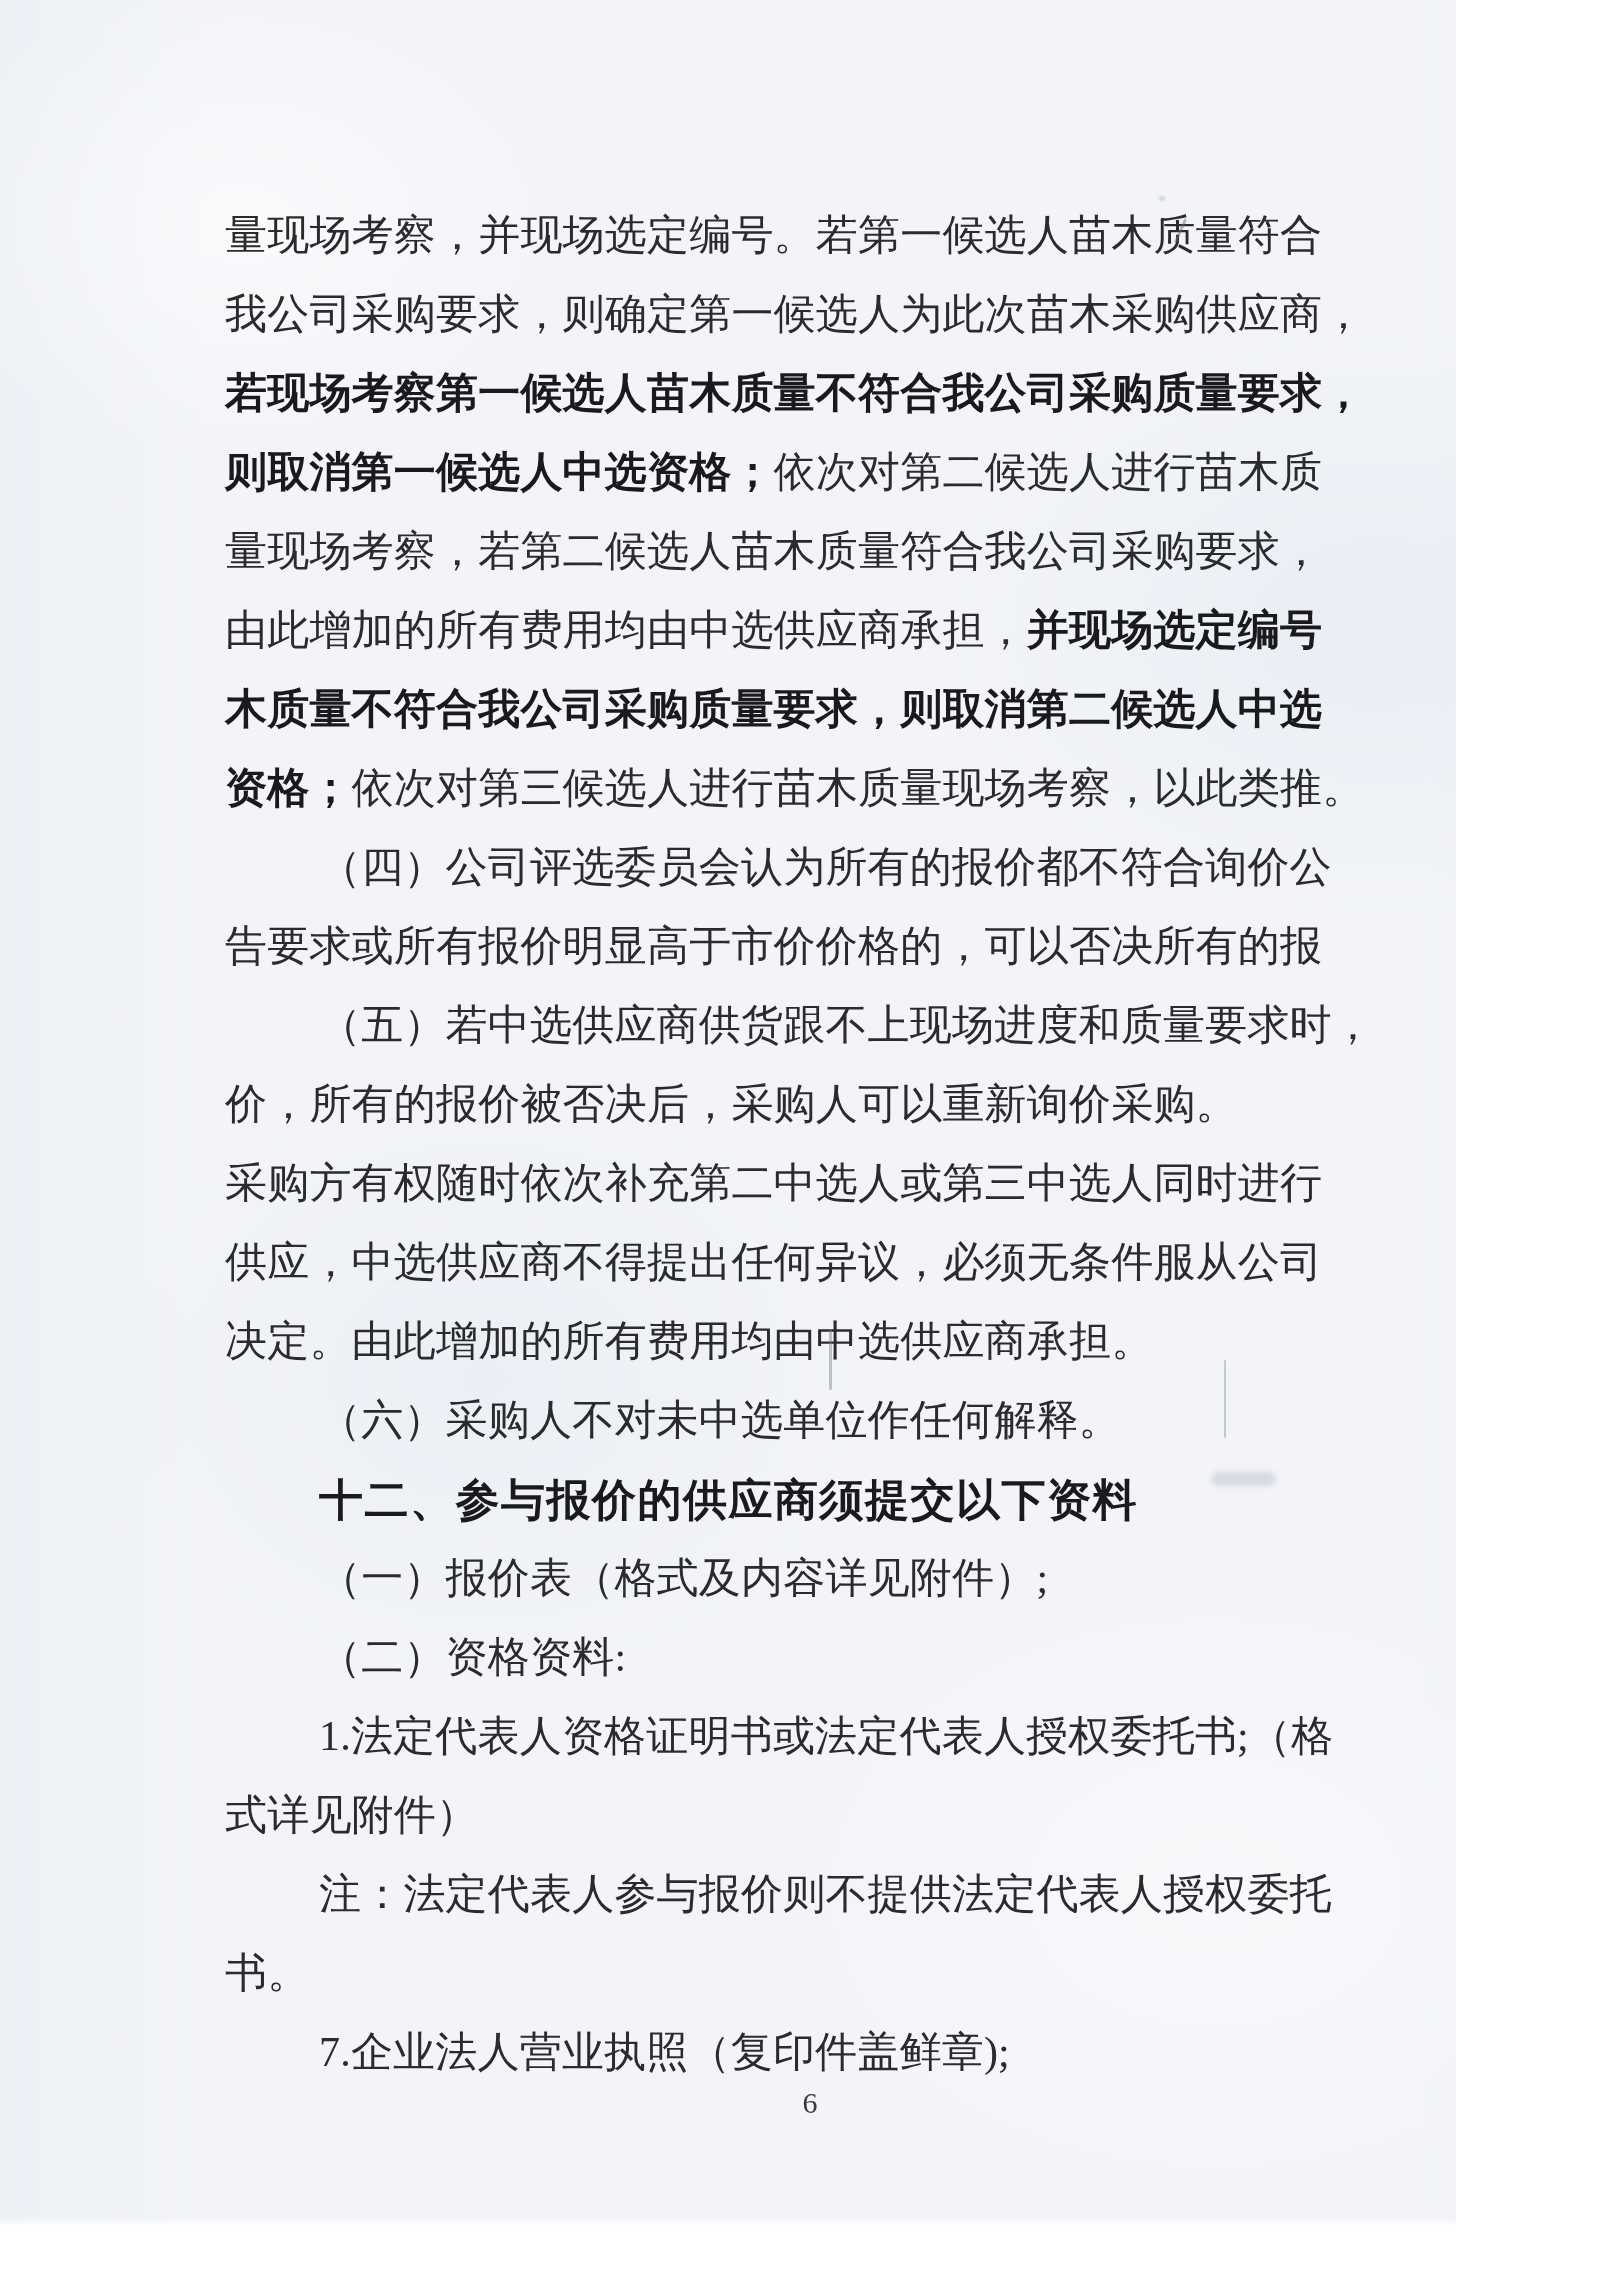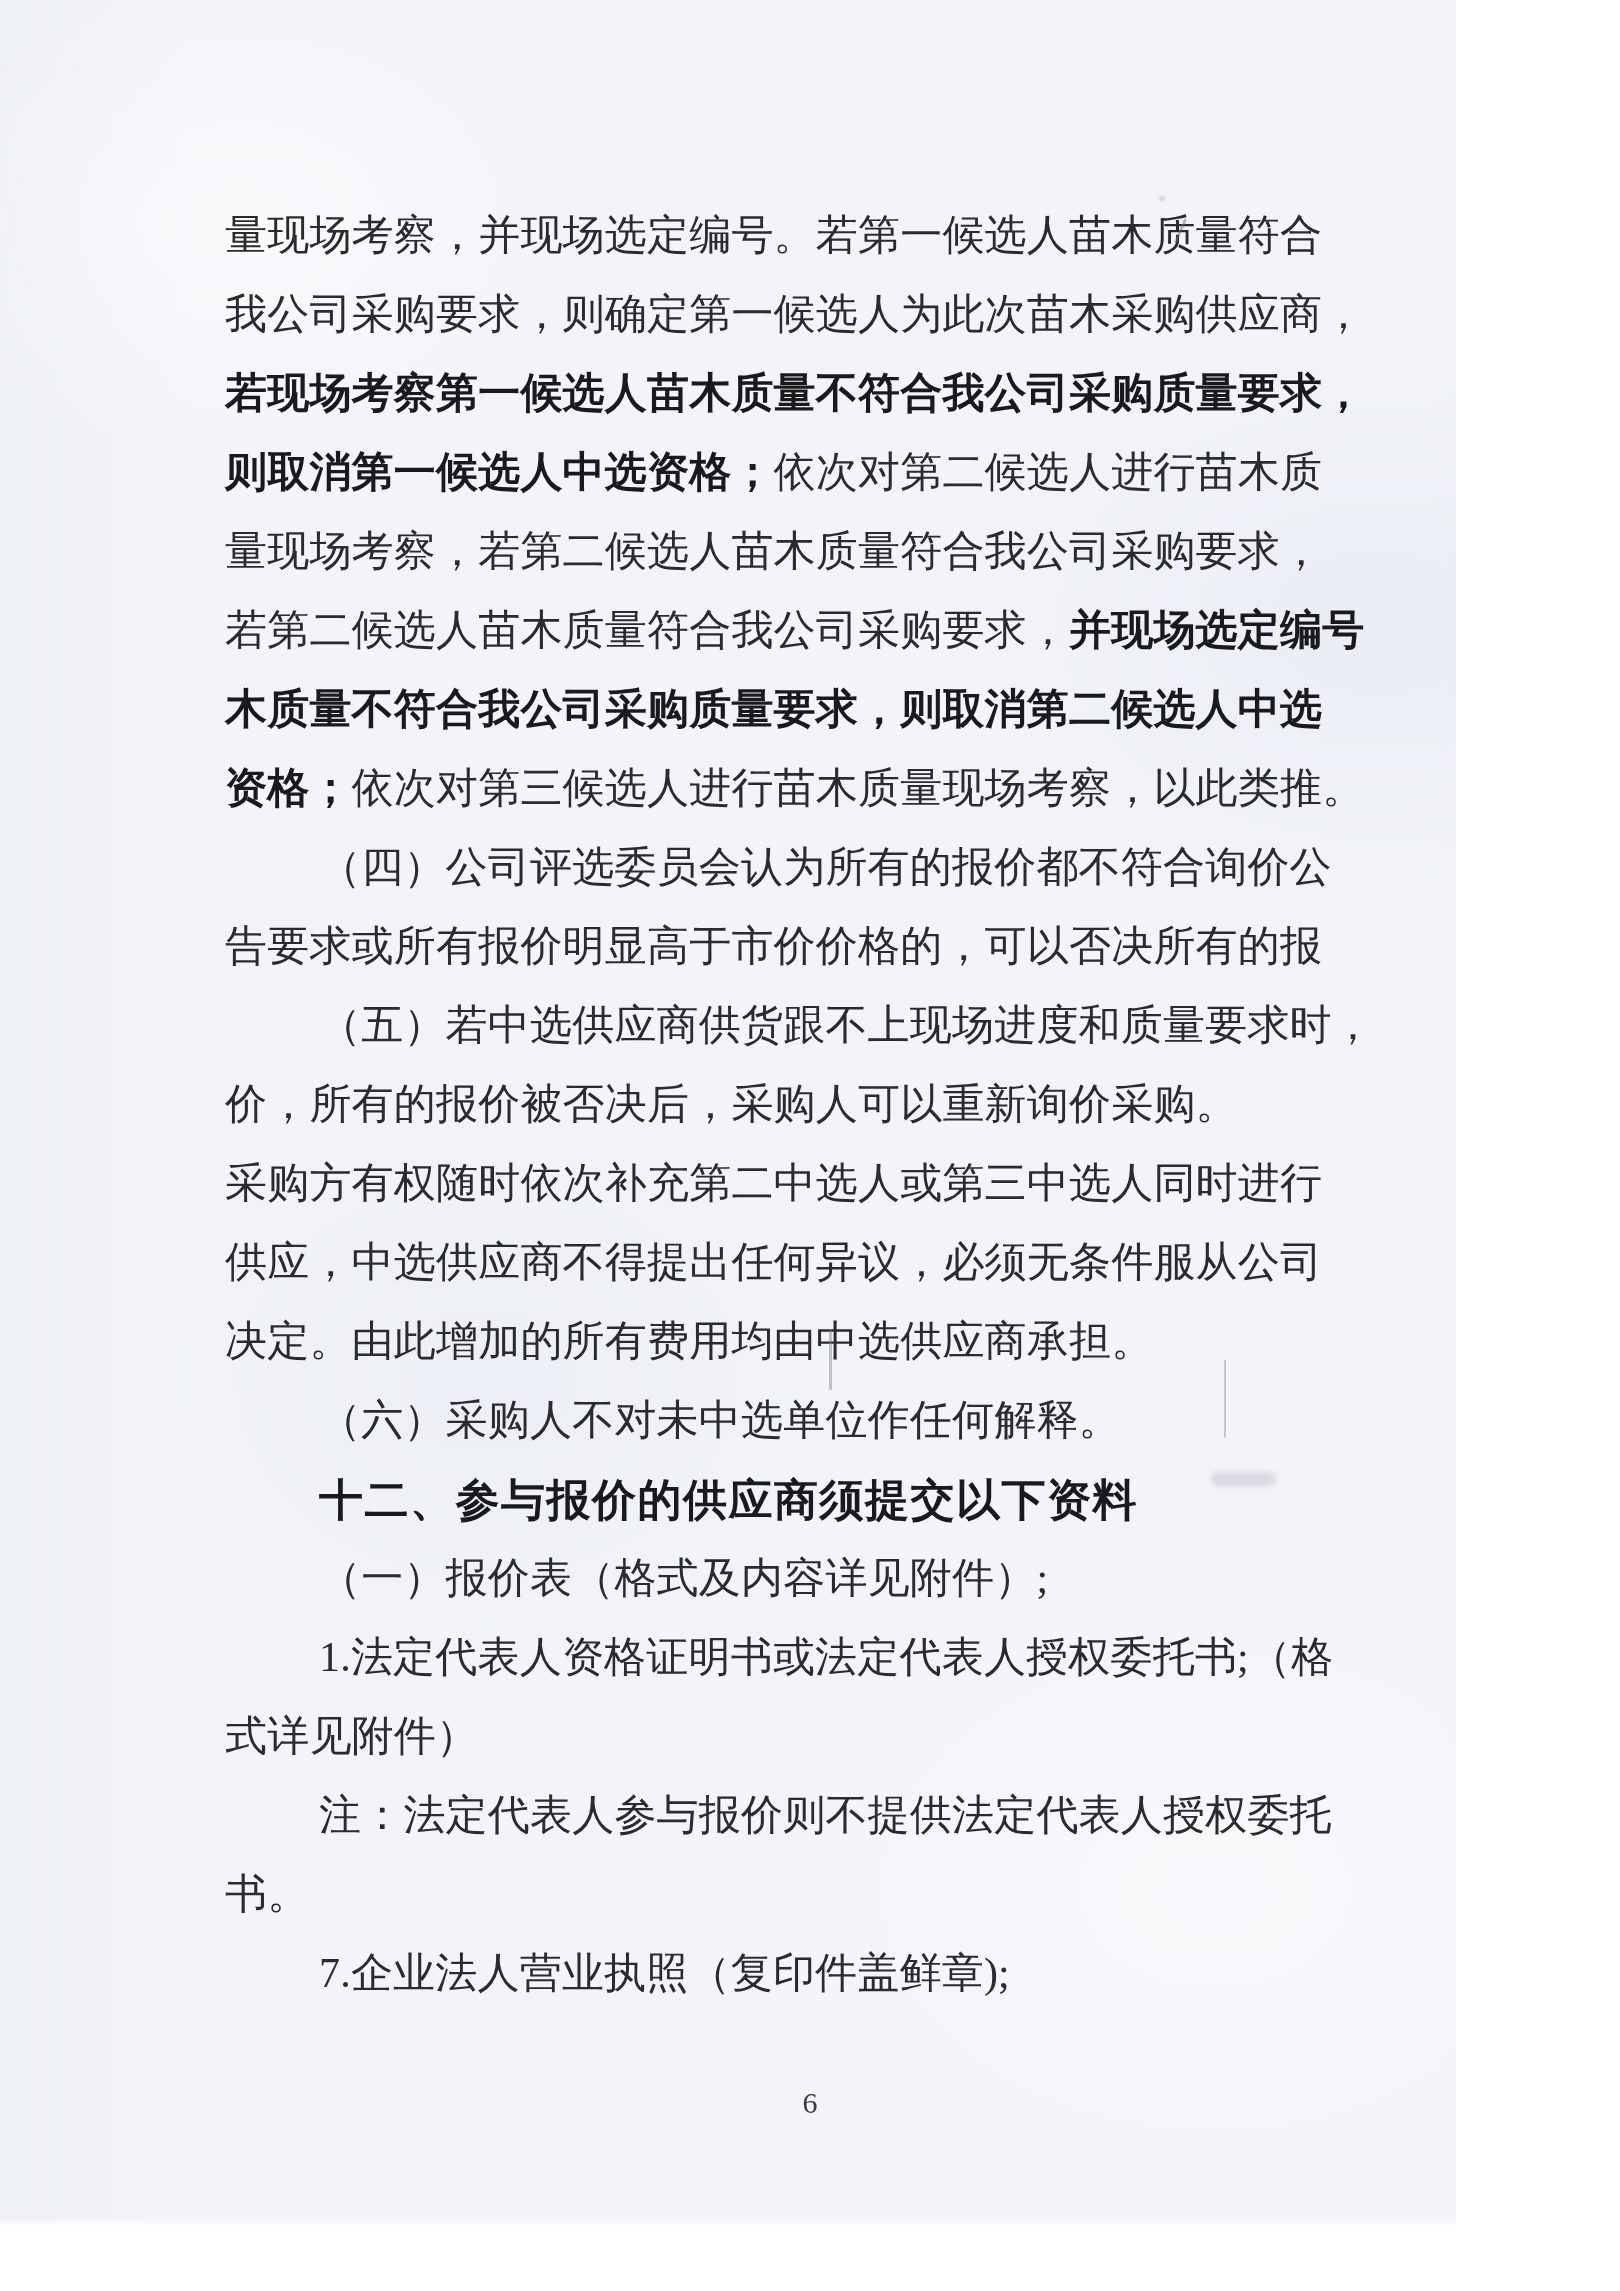--- a/index.html
+++ b/index.html
@@ -73,33 +73,34 @@
 <body>
 
 <div class="page">
   <div class="scan-area">
     <div class="text-block">
         <div class="line"><span>量现场考察，并现场选定编号。若第一候选人苗木质量符合</span></div>
         <div class="line"><span>我公司采购要求，则确定第一候选人为此次苗木采购供应商，</span></div>
         <div class="line"><span class="b">若现场考察第一候选人苗木质量不符合我公司采购质量要求，</span></div>
         <div class="line"><span class="b">则取消第一候选人中选资格；</span><span>依次对第二候选人进行苗木质</span></div>
         <div class="line"><span>量现场考察，若第二候选人苗木质量符合我公司采购要求，</span></div>
-        <div class="line"><span>若第二候选人苗木质量符合我公司采购要求，</span><span class="b">并现场选定编号</span></div>
+        <div class="line"><span>由此增加的所有费用均由中选供应商承担，</span><span class="b">并现场选定编号</span></div>
         <div class="line"><span class="b">木质量不符合我公司采购质量要求，则取消第二候选人中选</span></div>
         <div class="line"><span class="b">资格；</span><span>依次对第三候选人进行苗木质量现场考察，以此类推。</span></div>
         <div class="line indent"><span>（四）公司评选委员会认为所有的报价都不符合询价公</span></div>
         <div class="line"><span>告要求或所有报价明显高于市价价格的，可以否决所有的报</span></div>
         <div class="line indent"><span>（五）若中选供应商供货跟不上现场进度和质量要求时，</span></div>
         <div class="line"><span>价，所有的报价被否决后，采购人可以重新询价采购。</span></div>
         <div class="line"><span>采购方有权随时依次补充第二中选人或第三中选人同时进行</span></div>
         <div class="line"><span>供应，中选供应商不得提出任何异议，必须无条件服从公司</span></div>
         <div class="line"><span>决定。由此增加的所有费用均由中选供应商承担。</span></div>
         <div class="line indent"><span>（六）采购人不对未中选单位作任何解释。</span></div>
         <div class="line indent heading"><span class="b">十二、参与报价的供应商须提交以下资料</span></div>
         <div class="line indent"><span>（一）报价表（格式及内容详见附件）;</span></div>
+        <div class="line indent"><span>（二）资格资料:</span></div>
         <div class="line indent"><span>1.法定代表人资格证明书或法定代表人授权委托书;（格</span></div>
         <div class="line"><span>式详见附件）</span></div>
         <div class="line indent"><span>注：法定代表人参与报价则不提供法定代表人授权委托</span></div>
         <div class="line"><span>书。</span></div>
         <div class="line indent"><span>7.企业法人营业执照（复印件盖鲜章);</span></div>
       </div>
     <div class="page-number">6</div>
     <div class="artifact scratch-1"></div>
     <div class="artifact scratch-2"></div>
     <div class="artifact tick"></div>

